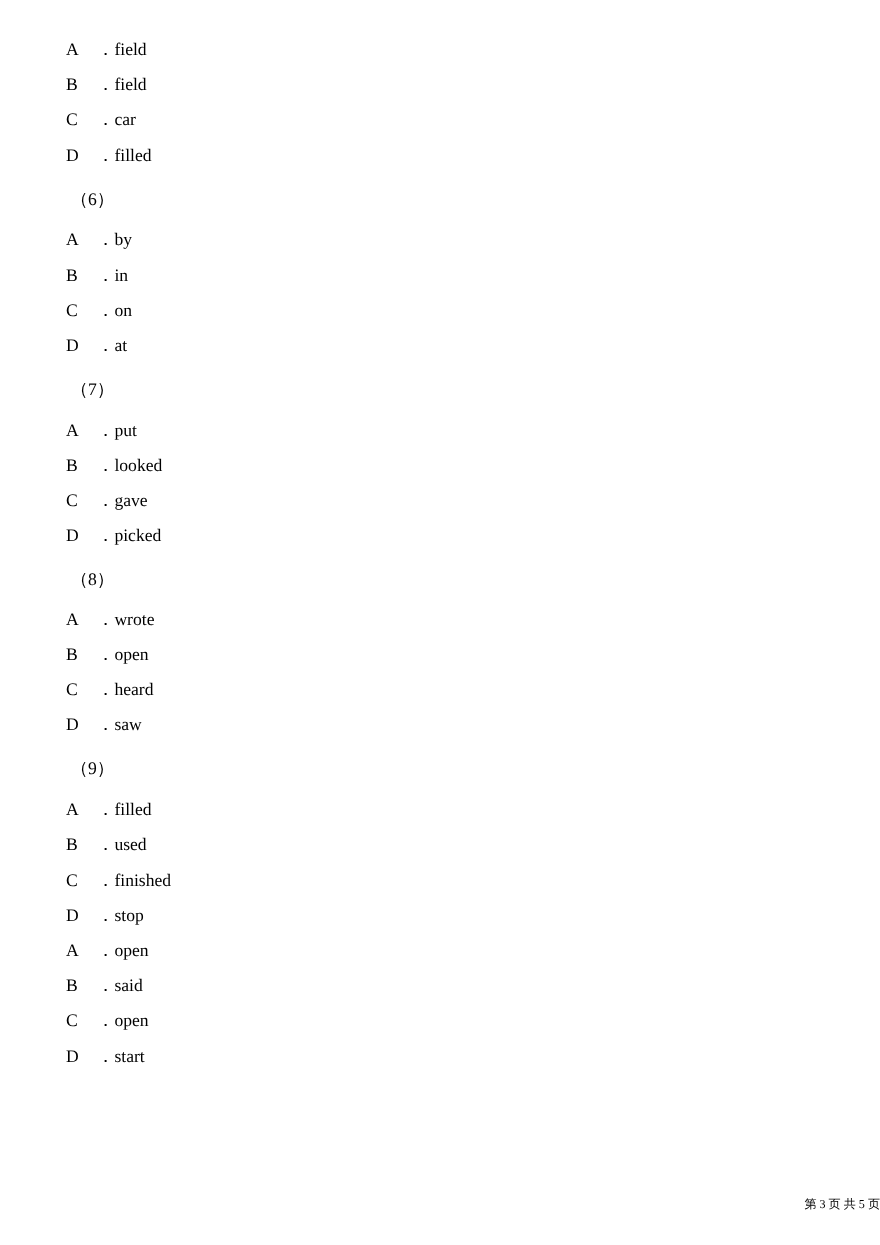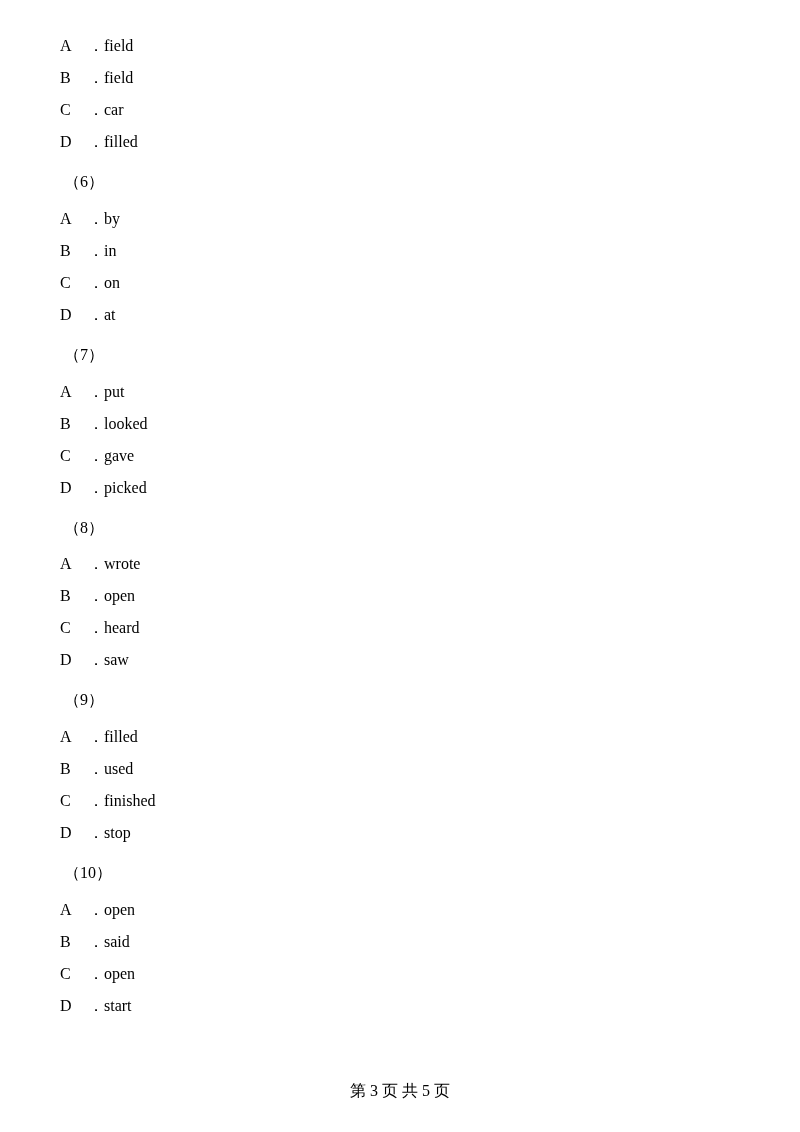--- a/index.html
+++ b/index.html
@@ -44,22 +44,22 @@
     .option-dot {
       min-width: 10px;
       display: inline-block;
     }
 
     .page-footer {
       position: absolute;
       bottom: 30px;
       left: 0;
       right: 0;
-      text-align: center;
-      font-size: 16px;
+      text-align: right;
+      font-size: 11px;
     }
   </style>
 </head>
 <body>
 
 <div class="page-content">
   <div id="questions-container">
       <div class="option">
         <span class="option-letter">A</span>
         <span class="option-dot">．</span>
@@ -157,21 +157,20 @@
       <div class="option">
         <span class="option-letter">C</span>
         <span class="option-dot">．</span>
         <span>finished</span>
       </div>
       <div class="option">
         <span class="option-letter">D</span>
         <span class="option-dot">．</span>
         <span>stop</span>
       </div>
-      <div class="question-number">（10）</div>
       <div class="option">
         <span class="option-letter">A</span>
         <span class="option-dot">．</span>
         <span>open</span>
       </div>
       <div class="option">
         <span class="option-letter">B</span>
         <span class="option-dot">．</span>
         <span>said</span>
       </div>

